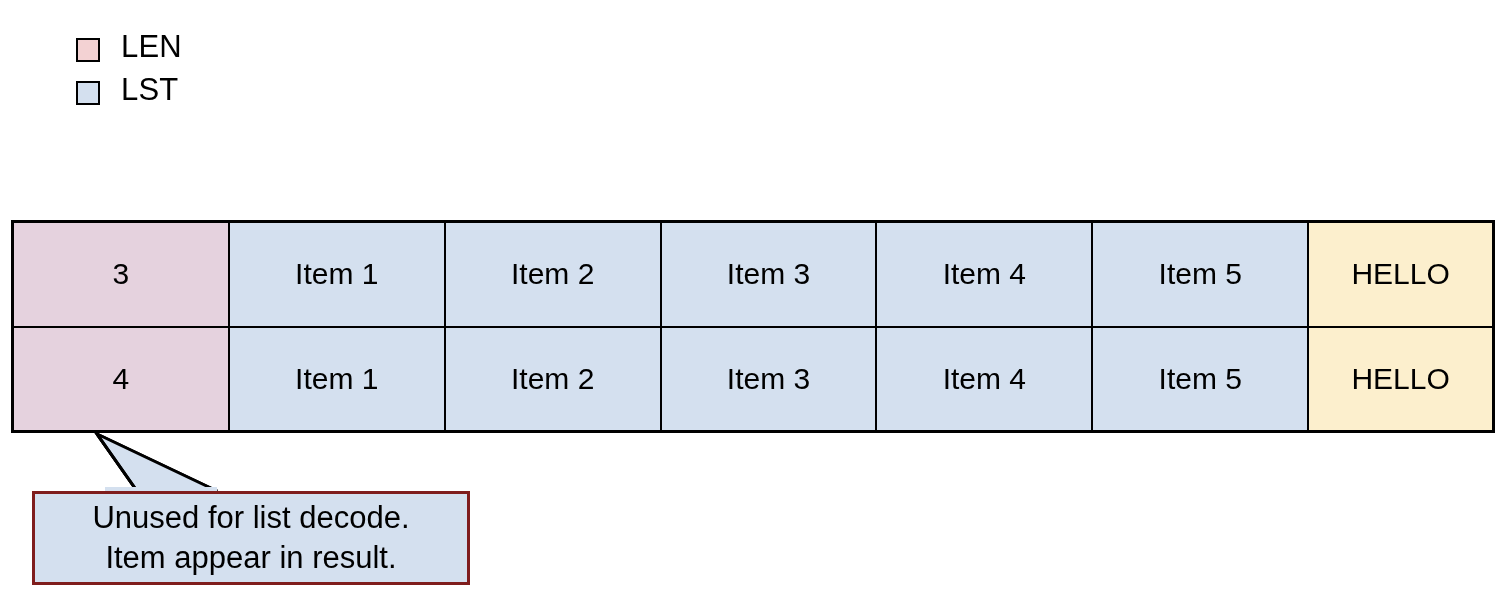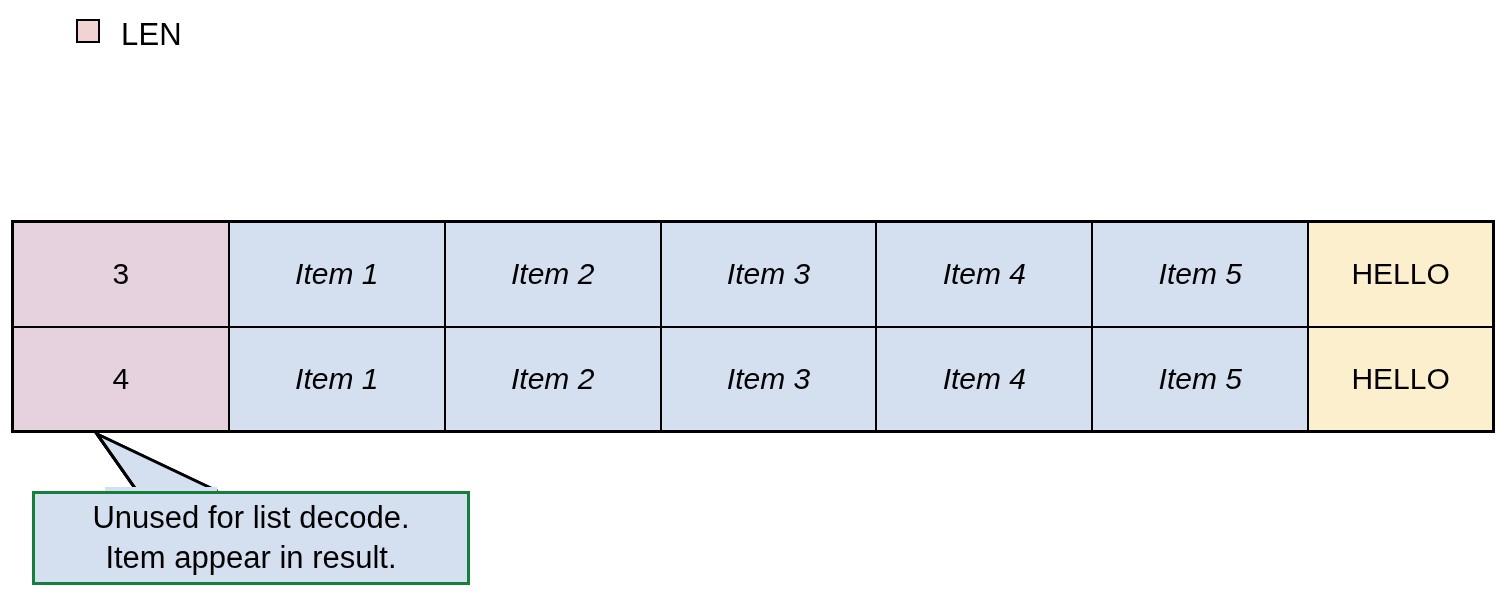--- a/index.html
+++ b/index.html
@@ -17,21 +17,21 @@
   }
 
   
   #legend {
     position: absolute;
     left: 42px;
     top: 19px;
   }
   .legend-row {
     display: flex;
-    align-items: flex-start;
+    align-items: flex-end;
     height: 43px;
     padding-left: 34px;
   }
   .legend-swatch {
     width: 24px;
     height: 24px;
     border: 2px solid #000000;
     box-sizing: border-box;
     flex: 0 0 auto;
   }
@@ -59,40 +59,40 @@
   }
   #struct-table td {
     border: 2px solid #000000;
     text-align: center;
     vertical-align: middle;
     font-size: 30px;
     line-height: 34px;
     padding: 0;
   }
   td.cell-len { width: 213px; }
-  td.cell-lst { width: 213px; font-style: italic; }
+  td.cell-lst { width: 213px; }
   td.cell-fld { width: 182px; }
 
   
   #callout-tail {
     position: absolute;
     left: 0px;
     top: 425px;
     width: 300px;
     height: 90px;
     overflow: visible;
   }
   #callout-box {
     position: absolute;
     left: 32px;
     top: 491px;
     width: 438px;
     height: 94px;
     box-sizing: border-box;
-    border: 3px solid #15803d;
+    border: 3px solid #7f1d1d;
     display: flex;
     flex-direction: column;
     align-items: center;
     justify-content: center;
   }
   .callout-line {
     font-size: 31px;
     line-height: 40px;
     white-space: nowrap;
   }
@@ -100,20 +100,24 @@
 </head>
 <body>
 
 <div id="legend">
 
   <div class="legend-row">
     <span class="legend-swatch" style="background:#f3d2d3"></span>
     <span class="legend-label">LEN</span>
   </div>
 
+  <div class="legend-row">
+    <span class="legend-swatch" style="background:#d4e0ef"></span>
+    <span class="legend-label">LST</span>
+  </div>
 
 
 </div>
 
 <table id="struct-table">
   <tbody>
     <tr>
       <td class="cell-len" style="background:#e5d2de">3</td>
       <td class="cell-lst" style="background:#d4e0ef">Item 1</td>
       <td class="cell-lst" style="background:#d4e0ef">Item 2</td>

